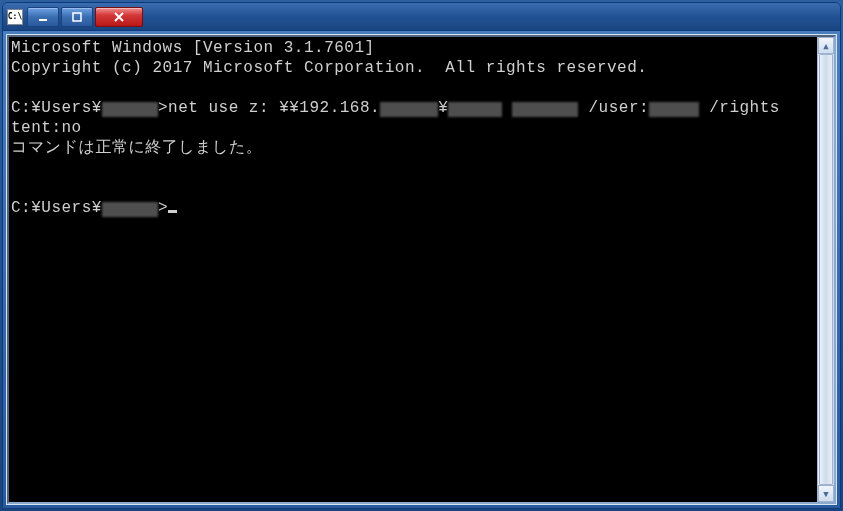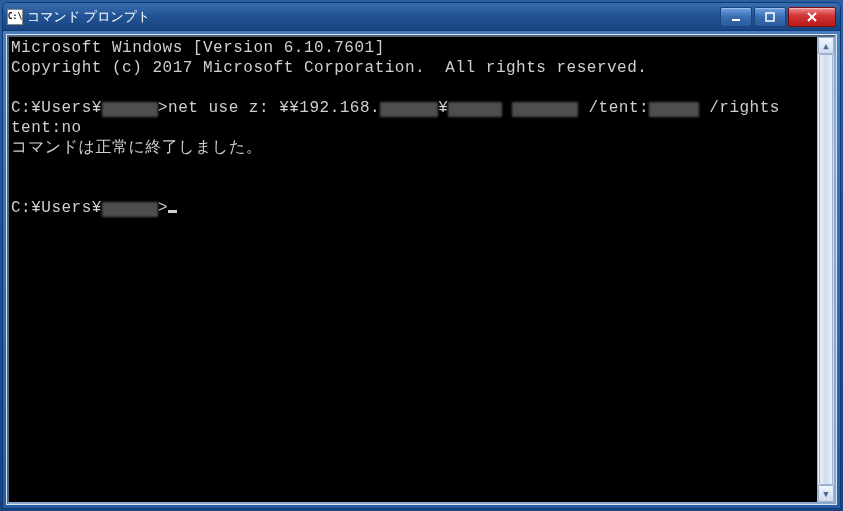--- a/index.html
+++ b/index.html
@@ -136,45 +136,44 @@
       margin-bottom: -1px;
     }
     .line { white-space: pre; }
   </style>
 </head>
 <body>
 
 <div class="window">
   <div class="titlebar">
     <span class="titlebar-icon">C:\</span>
-    <span class="titlebar-text">コマンド プロンプト</span>
     <div class="win-controls">
       <div class="win-btn min">
         <svg width="12" height="12" viewBox="0 0 12 12">
             <rect x="2" y="8" width="8" height="2" fill="#fff"></rect>
           </svg>
       </div>
       <div class="win-btn max">
         <svg width="12" height="12" viewBox="0 0 12 12">
             <rect x="2" y="2" width="8" height="8" fill="none" stroke="#fff" stroke-width="1.5"></rect>
           </svg>
       </div>
       <div class="win-btn close">
         <svg width="14" height="12" viewBox="0 0 14 12">
             <path d="M3 2 L11 10 M11 2 L3 10" stroke="#fff" stroke-width="2"></path>
           </svg>
       </div>
     </div>
   </div>
   <div class="client-frame">
     <div class="terminal-wrap">
-      <div class="terminal"><span class="line">Microsoft Windows [Version 6.10.7601]</span>
+      <div class="terminal"><span class="line">Microsoft Windows [Version 3.1.7601]</span>
 <span class="line">Copyright (c) 2017 Microsoft Corporation.  All rights reserved.</span>
 
-<span>C:¥Users¥</span><span class="redact" style="width:56px"></span><span>&gt;net use z: ¥¥192.168.</span><span class="redact" style="width:58px"></span><span>¥</span><span class="redact" style="width:54px"></span> <span class="redact" style="width:66px"></span><span> /tent:</span><span class="redact" style="width:50px"></span><span> /rights</span>
+<span>C:¥Users¥</span><span class="redact" style="width:56px"></span><span>&gt;net use z: ¥¥192.168.</span><span class="redact" style="width:58px"></span><span>¥</span><span class="redact" style="width:54px"></span> <span class="redact" style="width:66px"></span><span> /user:</span><span class="redact" style="width:50px"></span><span> /rights</span>
 <span class="line">tent:no</span>
 <span class="line">コマンドは正常に終了しました。</span>
 
 
 <span>C:¥Users¥</span><span class="redact" style="width:56px"></span><span>&gt;</span><span class="cursor"></span></div>
       <div class="scrollbar">
         <div class="sb-btn">▲</div>
         <div class="sb-track">
           <div class="sb-thumb"></div>
         </div>

